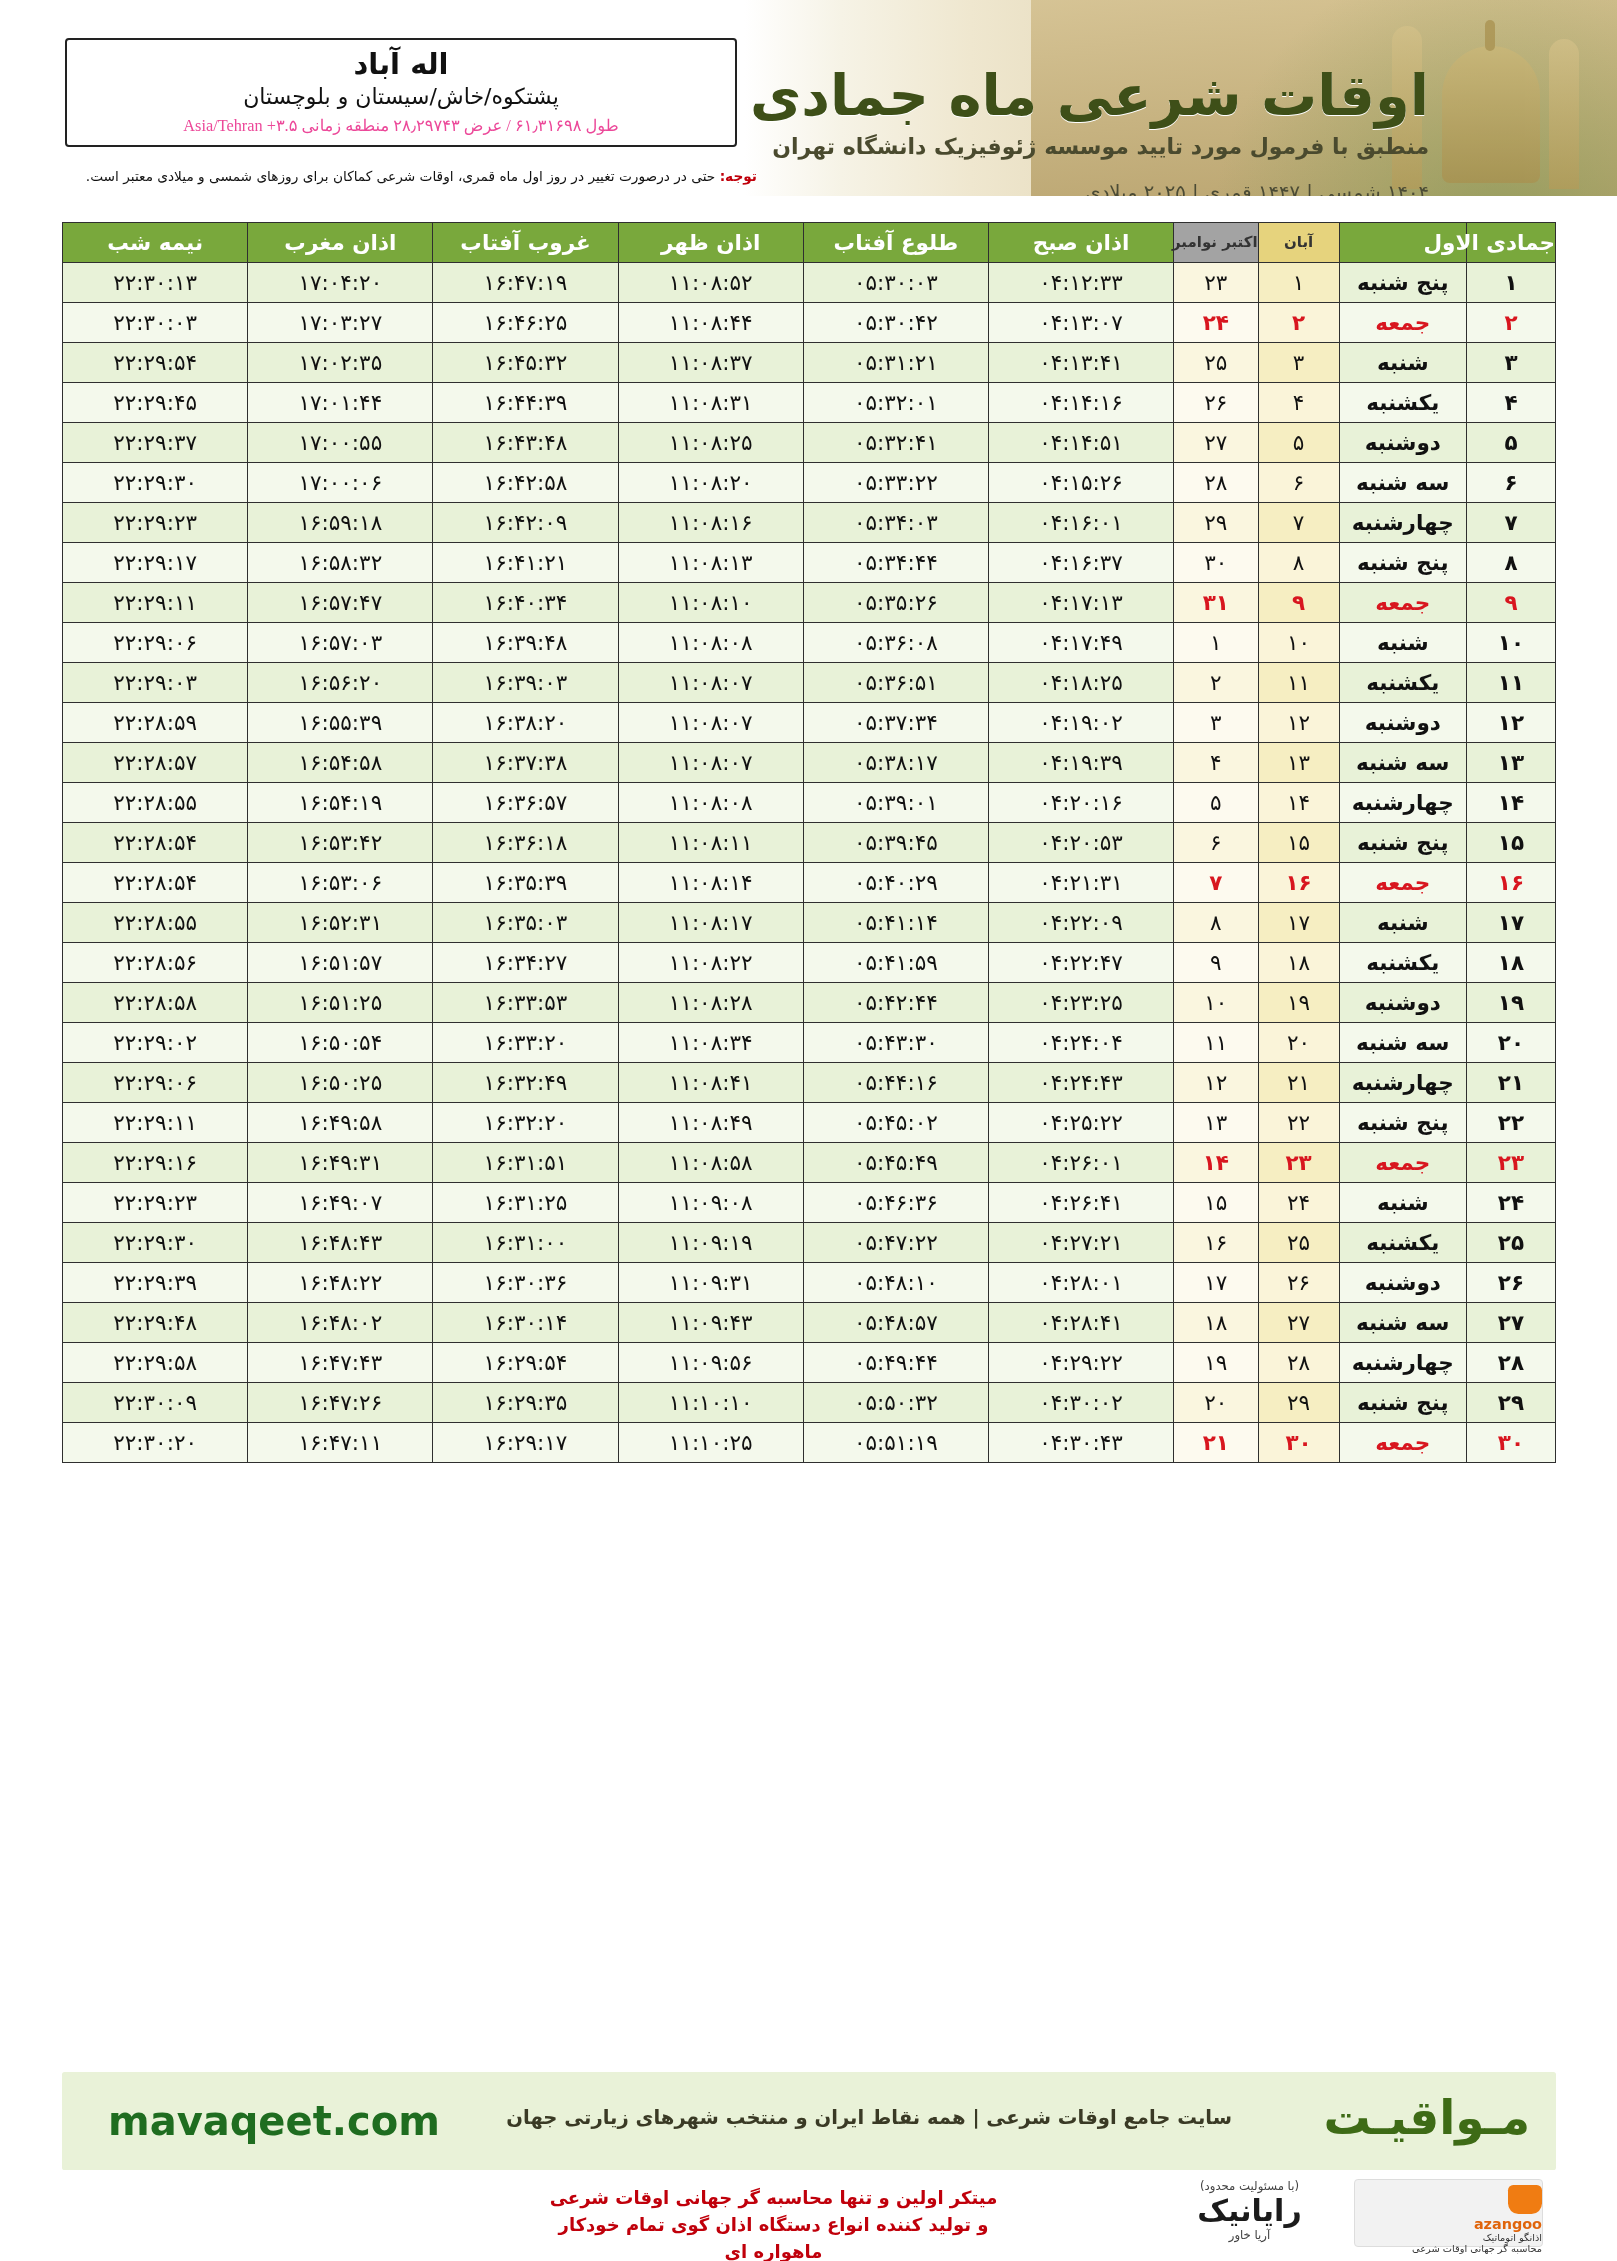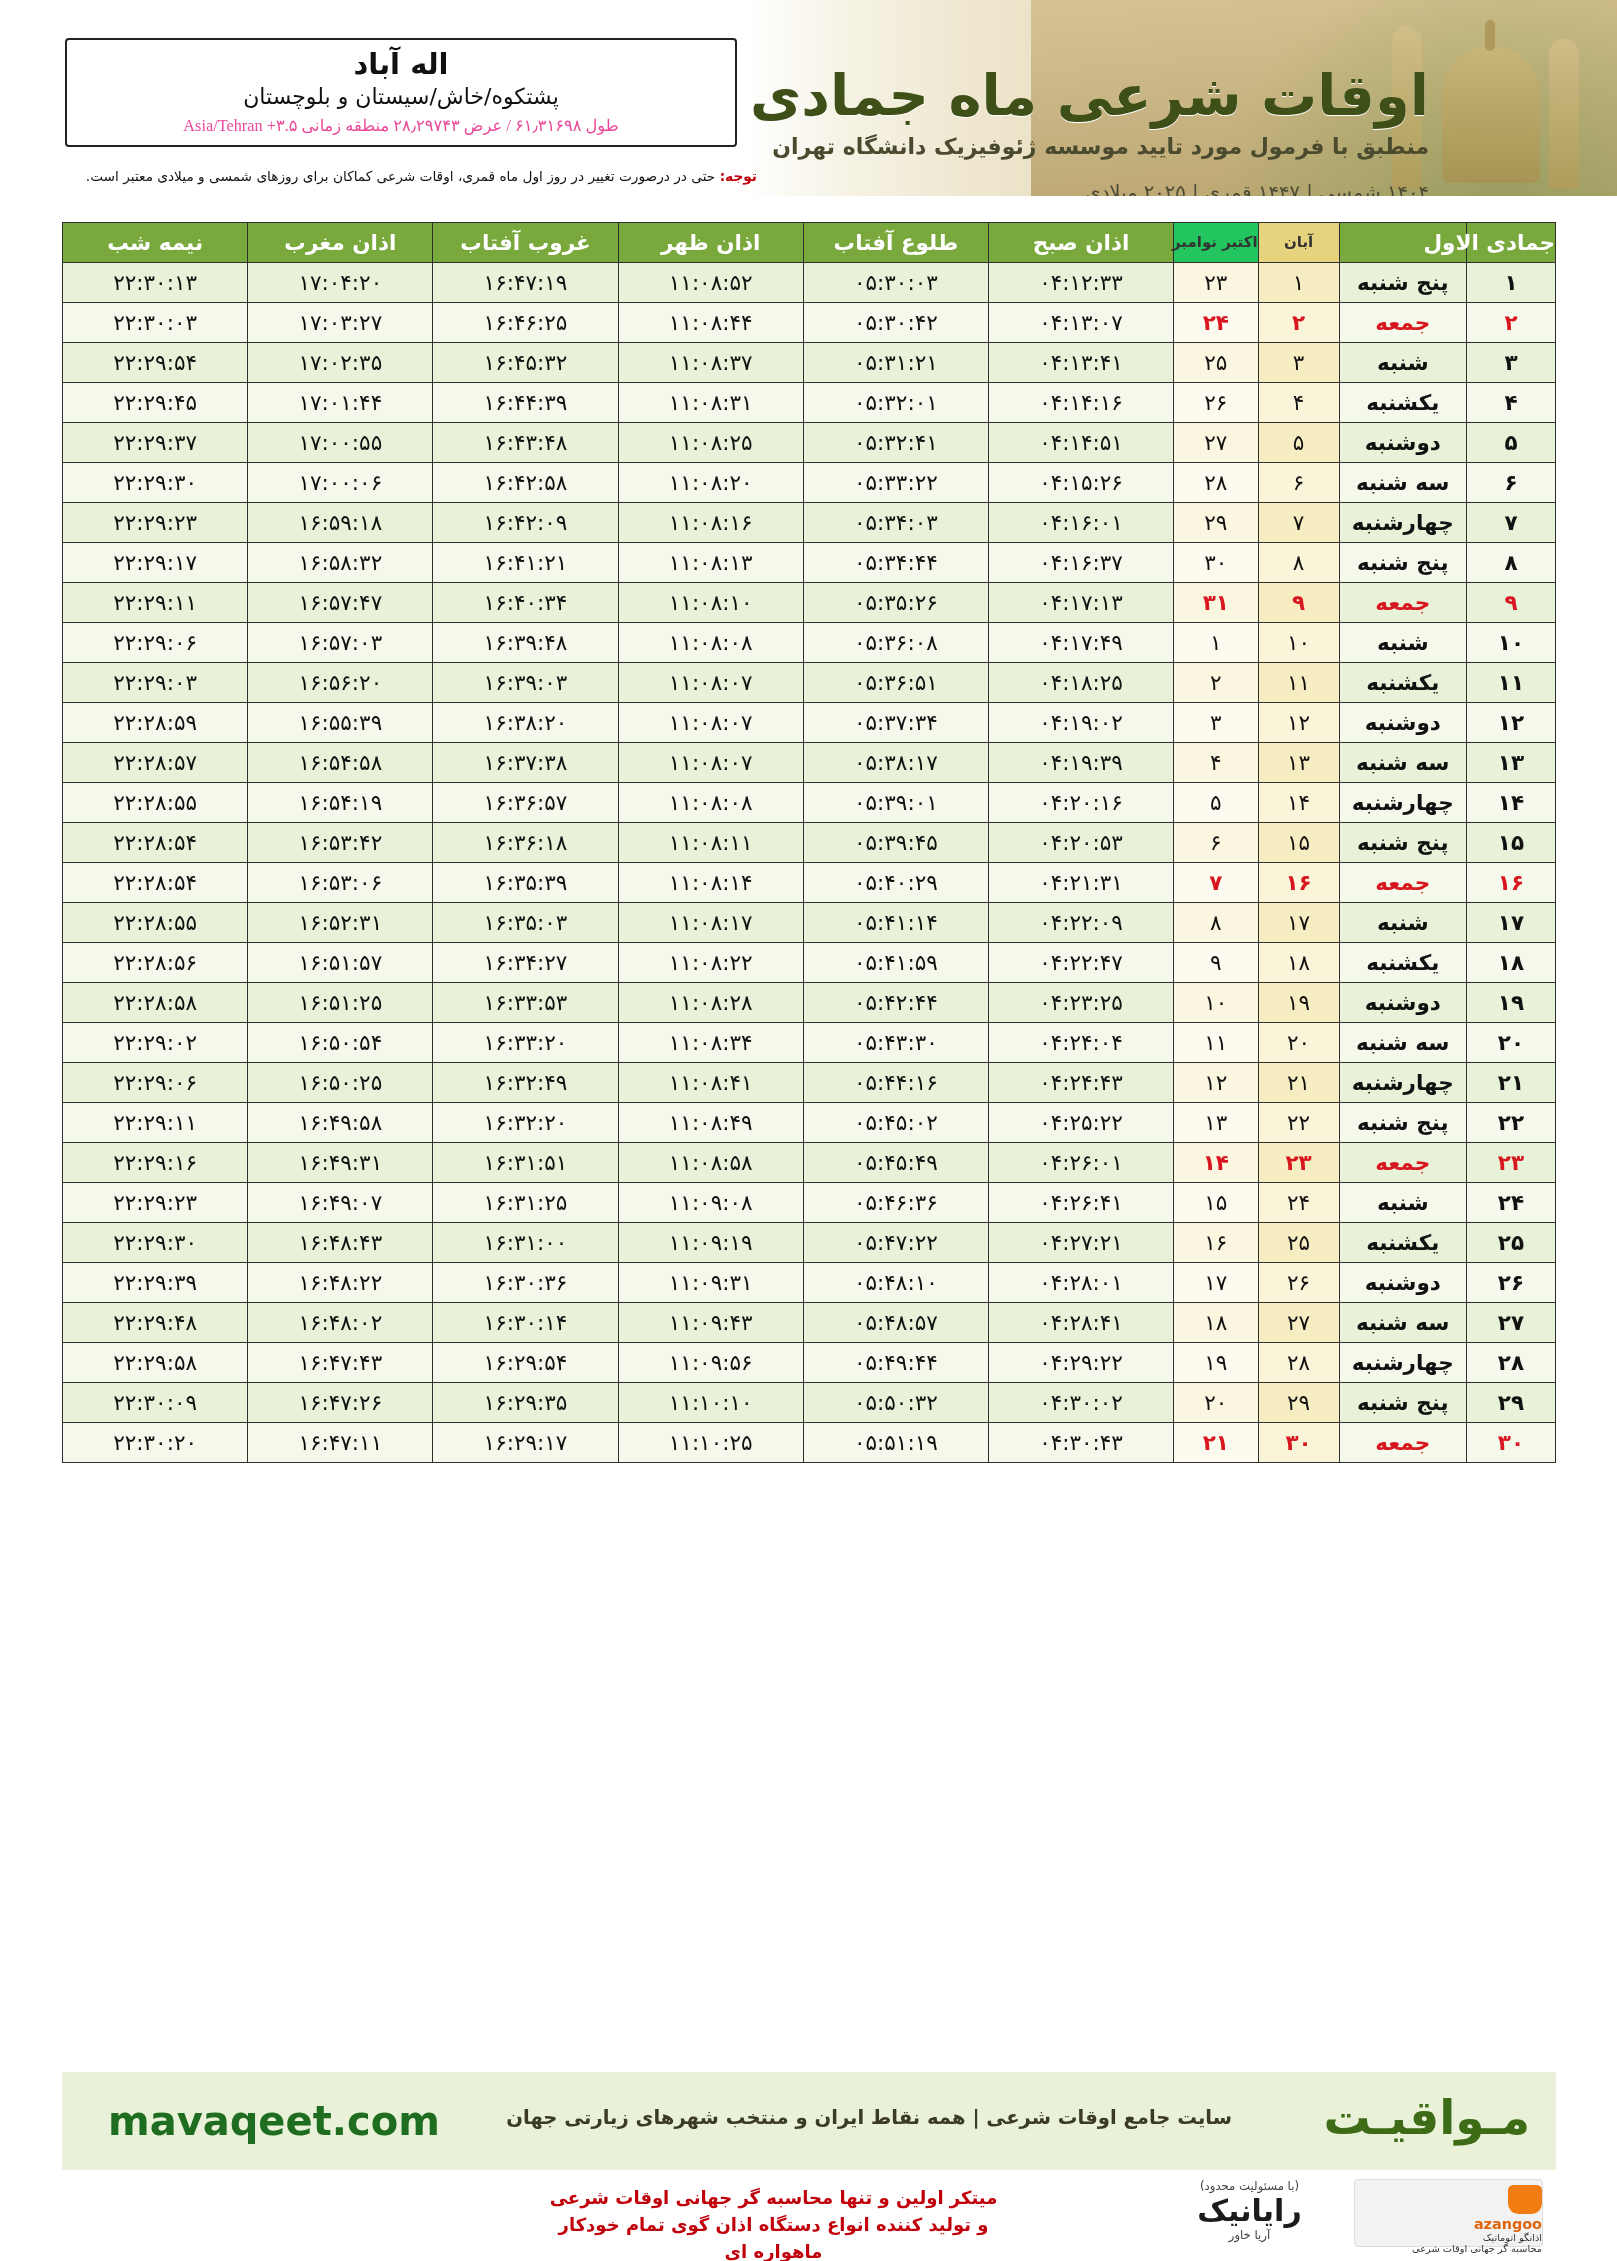--- a/index.html
+++ b/index.html
@@ -128,21 +128,21 @@
   }
   thead th {
     background: #79a83c;
     color: #ffffff;
     font-size: 20px;
     font-weight: bold;
     height: 56px;
     border-color: #2f2f2f;
   }
   thead th.small { font-size: 15px; line-height: 1.15; }
-  thead th.gregorian { background: #22c55e; color:#333; }
+  thead th.gregorian { background: #a3a3a3; color:#333; }
   thead th.hijri-mid { background: #e6d37d; color:#333; }
 
   tbody tr:nth-child(odd) td { background: #e8f2d8; }
   tbody tr:nth-child(even) td { background: #f4f9ec; }
 
   td.daynum, td.weekday { font-weight: bold; }
   td.friday { color: #d8161f; font-weight: bold; }
   td.red { color: #d8161f; font-weight: bold; }
   td.greg { background: #faf6df !important; }
   td.hij { background: #f6eec2 !important; }

